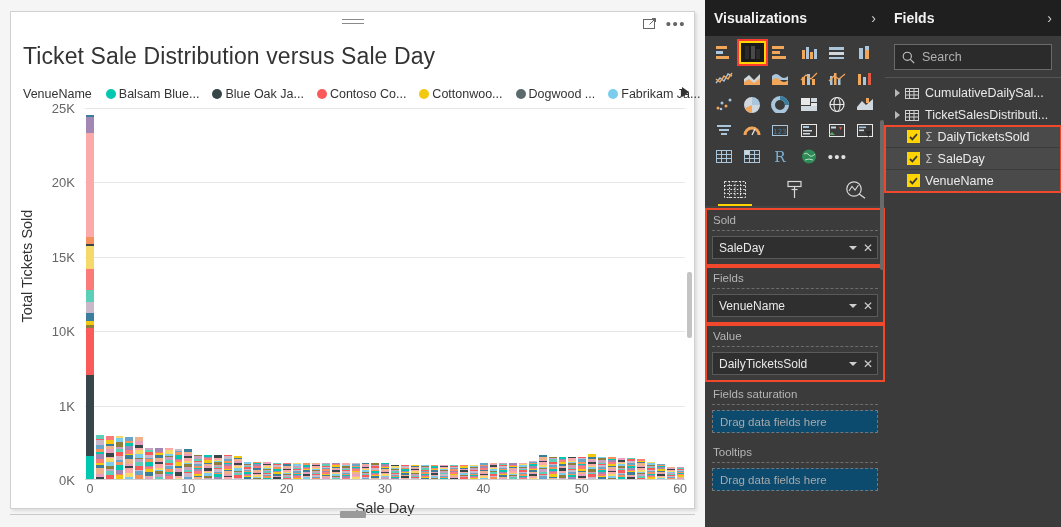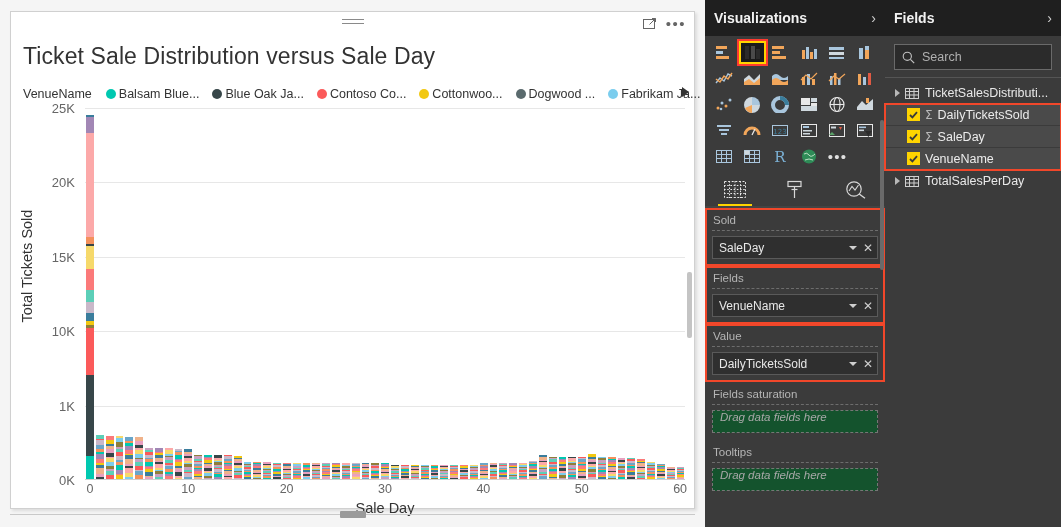--- a/index.html
+++ b/index.html
@@ -162,22 +162,22 @@
     height: 23px; background: #2f2f2f; border: 1px solid #5a5a5a;
     display: flex; align-items: center; padding: 0 4px 0 6px;
   }
   .pill-name { font-size: 12px; color: #e8e8e8; flex: 1; white-space: nowrap; overflow: hidden; }
   .pill-caret {
     width: 0; height: 0; border-left: 4px solid transparent; border-right: 4px solid transparent;
     border-top: 4px solid #cfcfcf; margin-right: 6px;
   }
   .pill-x { font-size: 12px; color: #cfcfcf; line-height: 12px; }
   .dropzone {
-    height: 23px; border: 1px dashed #767676; background: #14532d;
-    display: flex; align-items: flex-start; padding-left: 7px; font-style: italic;
+    height: 23px; border: 1px dashed #767676; background: #0c4a6e;
+    display: flex; align-items: center; padding-left: 7px;
   }
   .dropzone span { font-size: 11.5px; color: #a9a9a9; }
   .pane-vscroll {
     position: absolute; right: 1px; top: 120px; width: 4px; height: 150px;
     background: #6a6a6a; border-radius: 2px;
   }
 
   
   .fields-pane {
     flex: 0 0 176px; width: 176px; height: 527px;
@@ -1558,20 +1558,35 @@
           </span>
           <span class="tbl-icon"><svg width="14" height="11" viewBox="0 0 14 11">
               <g fill="none" stroke="#cfcfcf" stroke-width="1">
                 <rect x="0.5" y="0.5" width="13" height="10"></rect>
                 <line x1="0.5" y1="3.5" x2="13.5" y2="3.5"></line>
                 <line x1="0.5" y1="7" x2="13.5" y2="7"></line>
                 <line x1="4.5" y1="0.5" x2="4.5" y2="10.5"></line>
                 <line x1="9" y1="0.5" x2="9" y2="10.5"></line>
               </g>
             </svg></span>
+          <span>CumulativeDailySal...</span>
+        </div>
+        <div class="tree-row">
+          <span class="tw-arrow">
+            <i></i>
+          </span>
+          <span class="tbl-icon"><svg width="14" height="11" viewBox="0 0 14 11">
+              <g fill="none" stroke="#cfcfcf" stroke-width="1">
+                <rect x="0.5" y="0.5" width="13" height="10"></rect>
+                <line x1="0.5" y1="3.5" x2="13.5" y2="3.5"></line>
+                <line x1="0.5" y1="7" x2="13.5" y2="7"></line>
+                <line x1="4.5" y1="0.5" x2="4.5" y2="10.5"></line>
+                <line x1="9" y1="0.5" x2="9" y2="10.5"></line>
+              </g>
+            </svg></span>
           <span>TicketSalesDistributi...</span>
         </div>
         <div class="group-box">
           <div class="field-row">
             <span class="chk">
               <svg width="9" height="8" viewBox="0 0 9 8">
                 <polyline points="1,4 3.4,6.4 8,1.2" fill="none" stroke="#3b3b3b" stroke-width="1.8"></polyline>
               </svg>
             </span>
             <span class="sigma">Σ</span>
@@ -1588,31 +1603,16 @@
           </div>
           <div class="field-row">
             <span class="chk">
               <svg width="9" height="8" viewBox="0 0 9 8">
                 <polyline points="1,4 3.4,6.4 8,1.2" fill="none" stroke="#3b3b3b" stroke-width="1.8"></polyline>
               </svg>
             </span>
             <span>VenueName</span>
           </div>
         </div>
-        <div class="tree-row">
-          <span class="tw-arrow">
-            <i></i>
-          </span>
-          <span class="tbl-icon"><svg width="14" height="11" viewBox="0 0 14 11">
-              <g fill="none" stroke="#cfcfcf" stroke-width="1">
-                <rect x="0.5" y="0.5" width="13" height="10"></rect>
-                <line x1="0.5" y1="3.5" x2="13.5" y2="3.5"></line>
-                <line x1="0.5" y1="7" x2="13.5" y2="7"></line>
-                <line x1="4.5" y1="0.5" x2="4.5" y2="10.5"></line>
-                <line x1="9" y1="0.5" x2="9" y2="10.5"></line>
-              </g>
-            </svg></span>
-          <span>TotalSalesPerDay</span>
-        </div>
       </div>
   </div>
 
 </div>
 
 </body></html>

